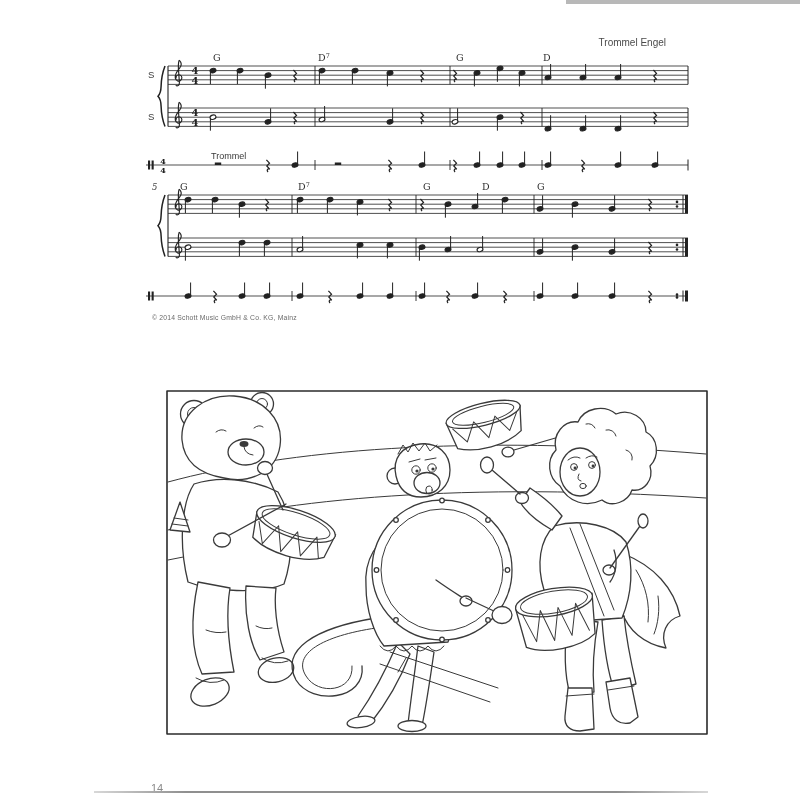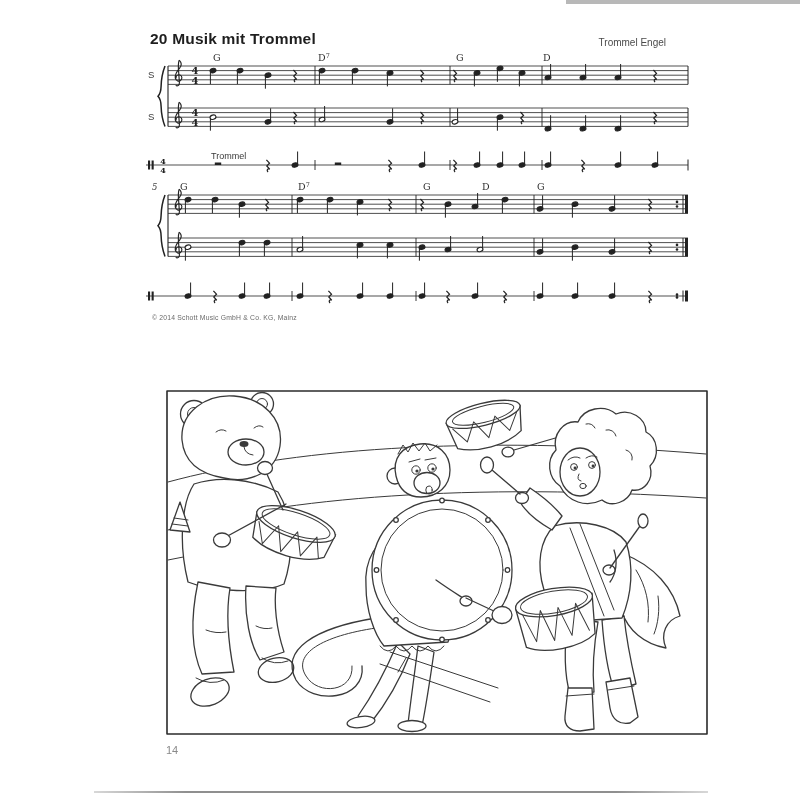--- a/index.html
+++ b/index.html
@@ -2,40 +2,39 @@
 <html><head>
 <meta charset="utf-8">
 <style>
   html,body{margin:0;padding:0;background:#fff;}
   .page{position:relative;width:800px;height:800px;background:#ffffff;overflow:hidden;
         font-family:"Liberation Sans",sans-serif;}
   .title{position:absolute;left:150px;top:30px;font-size:15.5px;font-weight:bold;
          color:#1e1e1e;letter-spacing:.2px;}
   .composer{position:absolute;right:134px;top:37px;font-size:10px;color:#4a4a4a;}
   .copyright{position:absolute;left:152px;top:314px;font-size:6.8px;color:#6a6a6a;letter-spacing:.2px;}
-  .pageno{position:absolute;left:151px;top:744px;font-size:11px;color:#8a8a8a;margin-left:15px;}
+  .pageno{position:absolute;left:151px;top:782px;font-size:11px;color:#8a8a8a;}
   .edge-top{position:absolute;left:566px;top:0;width:234px;height:4px;background:#b8b8b8;}
   .edge-bottom{position:absolute;left:94px;top:791px;width:614px;height:2px;
        background:linear-gradient(to right,#d8d8d8,#8f8f8f 15%,#8f8f8f 85%,#d8d8d8);}
   #music-svg{position:absolute;left:0;top:0;}
   #illu{position:absolute;left:166px;top:390px;}
   #illu *{stroke:#3a3a3a;stroke-width:1.3;fill:none;stroke-linecap:round;stroke-linejoin:round;}
   #illu .w{fill:#ffffff;}
   #illu .ink{fill:#3a3a3a;stroke:none;}
   #illu .frame{stroke:#2b2b2b;stroke-width:1.6;fill:none;}
   #illu .thin{stroke-width:1;}
 </style>
 </head>
 <body>
 
 <div class="page">
 
   <div class="edge-top"></div>
 
-  <div class="title">20 Musik mit Trommel</div>
   <div class="composer">Trommel Engel</div>
 
   <svg id="music-svg" width="800" height="800" viewBox="0 0 800 800">
       <g>
         <line x1="168" y1="66" x2="168" y2="126.4" stroke="#222222" stroke-width="1.1"></line>
         <path d="M165,66 C158,84.12 164,90.16 158,96.2 C164,102.24000000000001 158,108.28 165,126.4" fill="none" stroke="#222222" stroke-width="1.5"></path>
         <g>
           <line x1="168" y1="66" x2="688" y2="66" stroke="#2f2f2f" stroke-width="0.85"></line>
           <line x1="168" y1="70.6" x2="688" y2="70.6" stroke="#2f2f2f" stroke-width="0.85"></line>
           <line x1="168" y1="75.2" x2="688" y2="75.2" stroke="#2f2f2f" stroke-width="0.85"></line>

